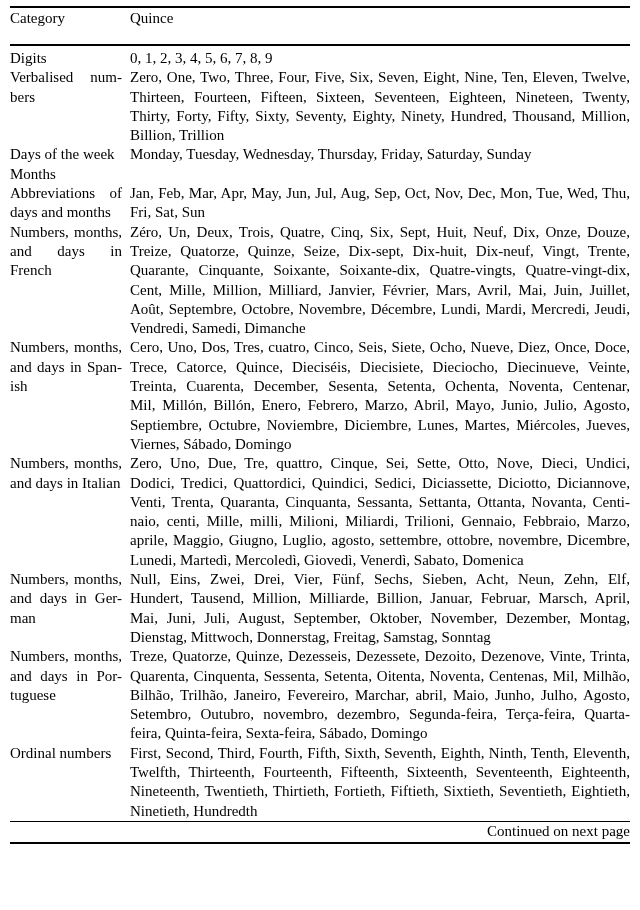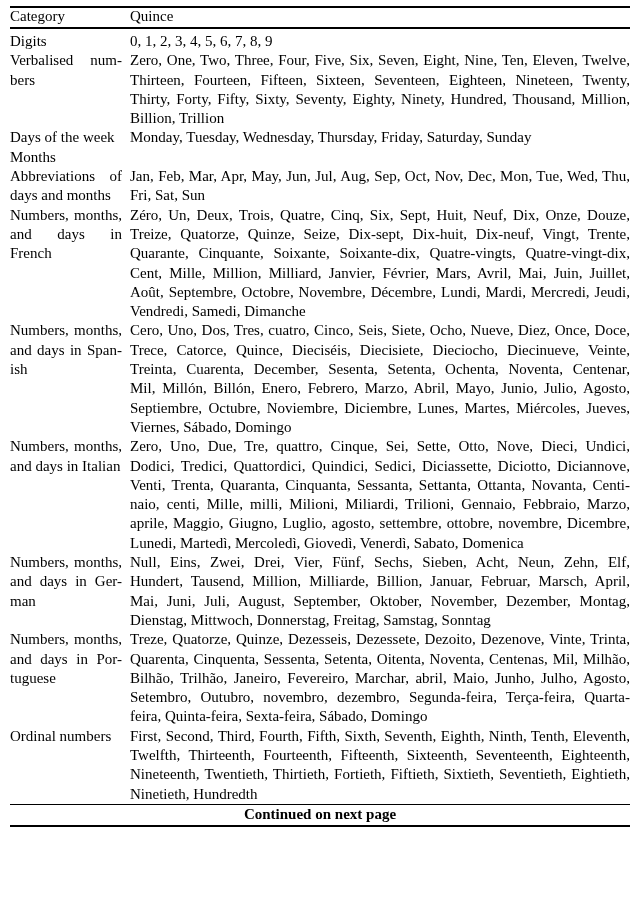--- a/index.html
+++ b/index.html
@@ -19,23 +19,22 @@
   .rule {
     border: none;
     border-top: 2px solid #000;
     margin: 0;
     height: 0;
   }
   .rule-thin { border-top: 1.5px solid #000; }
 
   .thead {
     display: flex;
-    height: 19px;
+    height: 36px;
     line-height: 21px;
-    align-items: flex-end;
   }
   .cat-col  { width: 120px; flex: none; }
   .words-col { flex: 1 1 auto; }
 
   .tbody { padding-top: 3px; }
 
   .row { display: flex; }
   .cat-cell {
     width: 112px;
     margin-right: 8px;
@@ -54,22 +53,21 @@
   .jfull {
     text-align: justify;
     text-align-last: justify;
     text-justify: inter-word;
   }
 
   .footer-rule { margin-top: 0.5px; }
   .continued {
     height: 19.3px;
     line-height: 19.3px;
-    text-align: center;
-    font-weight: bold;
+    text-align: right;
   }
 </style>
 </head>
 <body>
 
 <div class="page">
 
   <hr class="rule">
 
   <div class="thead">

